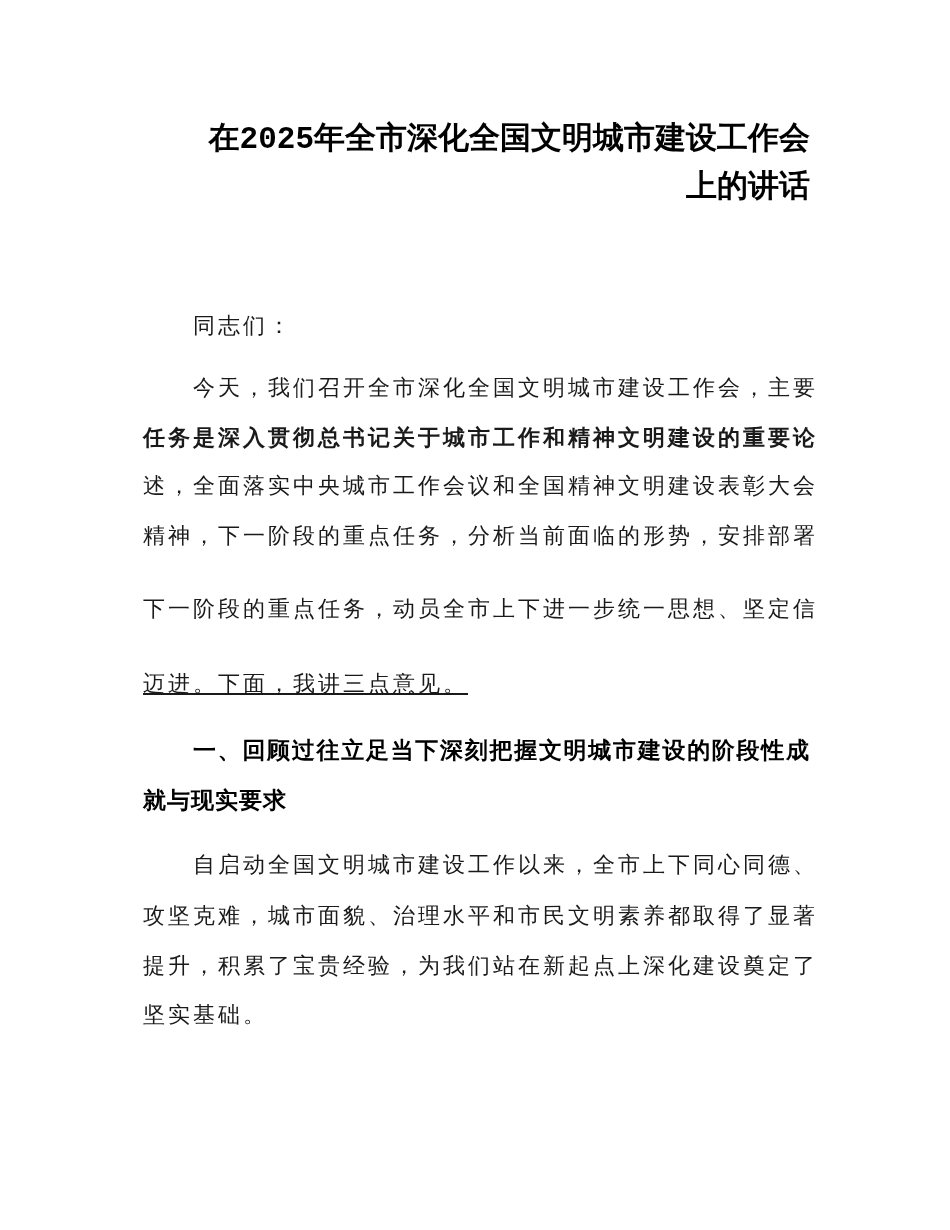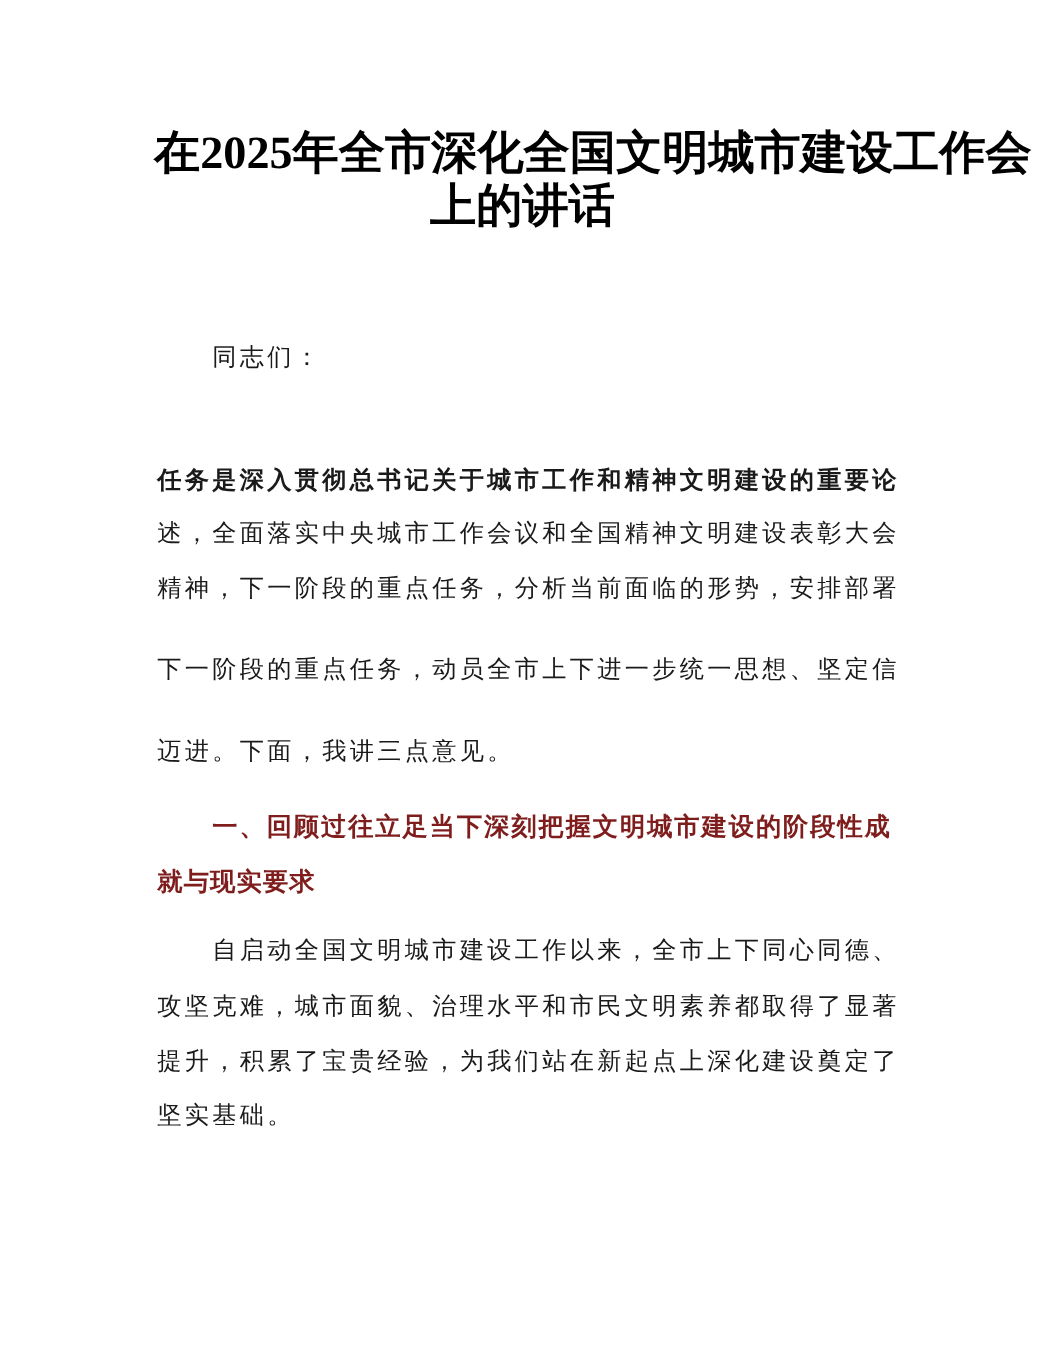--- a/index.html
+++ b/index.html
@@ -18,24 +18,24 @@
       position: absolute;
       left: 0; top: 0;
       width: 950px;
       height: 1230px;
       background: #ffffff;
     }
     .title {
       position: absolute;
       left: 140px;
       width: 670px;
-      text-align: center;
-      font-family: Liberation Serif, serif;
+      text-align: right;
+      font-family: Liberation Mono, monospace;
       font-weight: bold;
-      font-size: 42px;
+      font-size: 31px;
       line-height: 50px;
       color: #000000;
       white-space: nowrap;
       letter-spacing: 0px;
     }
     .title.l1 { top: 115px; }
     .title.l2 { top: 163px; }
 
     .line {
       position: absolute;
@@ -50,46 +50,47 @@
       text-align-last: justify;
       text-align: justify;
     }
     .line.indent { left: 193px; width: 616px; }
     .line.last { text-align-last: left; }
 
     .heading {
       position: absolute;
       left: 143px;
       width: 666px;
-      font-family: Liberation Sans, sans-serif;
+      font-family: Liberation Serif, serif;
       font-weight: bold;
       font-size: 23px;
       line-height: 30px;
-      color: #7f1d1d;
+      color: #000000;
       white-space: nowrap;
       text-align-last: justify;
     }
     .heading.indent { left: 193px; width: 616px; }
     .heading.last { text-align-last: left; letter-spacing: 1px; }
   </style>
 </head>
 <body>
 
 <div class="page">
 
   <div class="title l1">在2025年全市深化全国文明城市建设工作会</div>
   <div class="title l2">上的讲话</div>
 
   <div class="line indent last" style="top:311px;">同志们：</div>
 
+  <div class="line indent" style="top:373px;">今天，我们召开全市深化全国文明城市建设工作会，主要</div>
   <div class="line" style="top:422px;font-weight:bold;">任务是深入贯彻总书记关于城市工作和精神文明建设的重要论</div>
   <div class="line" style="top:471px;">述，全面落实中央城市工作会议和全国精神文明建设表彰大会</div>
   <div class="line" style="top:521px;">精神，下一阶段的重点任务，分析当前面临的形势，安排部署</div>
   <div class="line" style="top:594px;">下一阶段的重点任务，动员全市上下进一步统一思想、坚定信</div>
-  <div class="line last" style="top:669px;">迈进。下面，我讲三点意见。</div>
+  <div class="line last" style="top:669px;text-decoration:underline;">迈进。下面，我讲三点意见。</div>
 
   <div class="heading indent" style="top:736px;">一、回顾过往立足当下深刻把握文明城市建设的阶段性成</div>
   <div class="heading last" style="top:786px;">就与现实要求</div>
 
   <div class="line indent" style="top:850px;">自启动全国文明城市建设工作以来，全市上下同心同德、</div>
   <div class="line" style="top:901px;">攻坚克难，城市面貌、治理水平和市民文明素养都取得了显著</div>
   <div class="line" style="top:951px;">提升，积累了宝贵经验，为我们站在新起点上深化建设奠定了</div>
   <div class="line last" style="top:1000px;">坚实基础。</div>
 
 </div>

